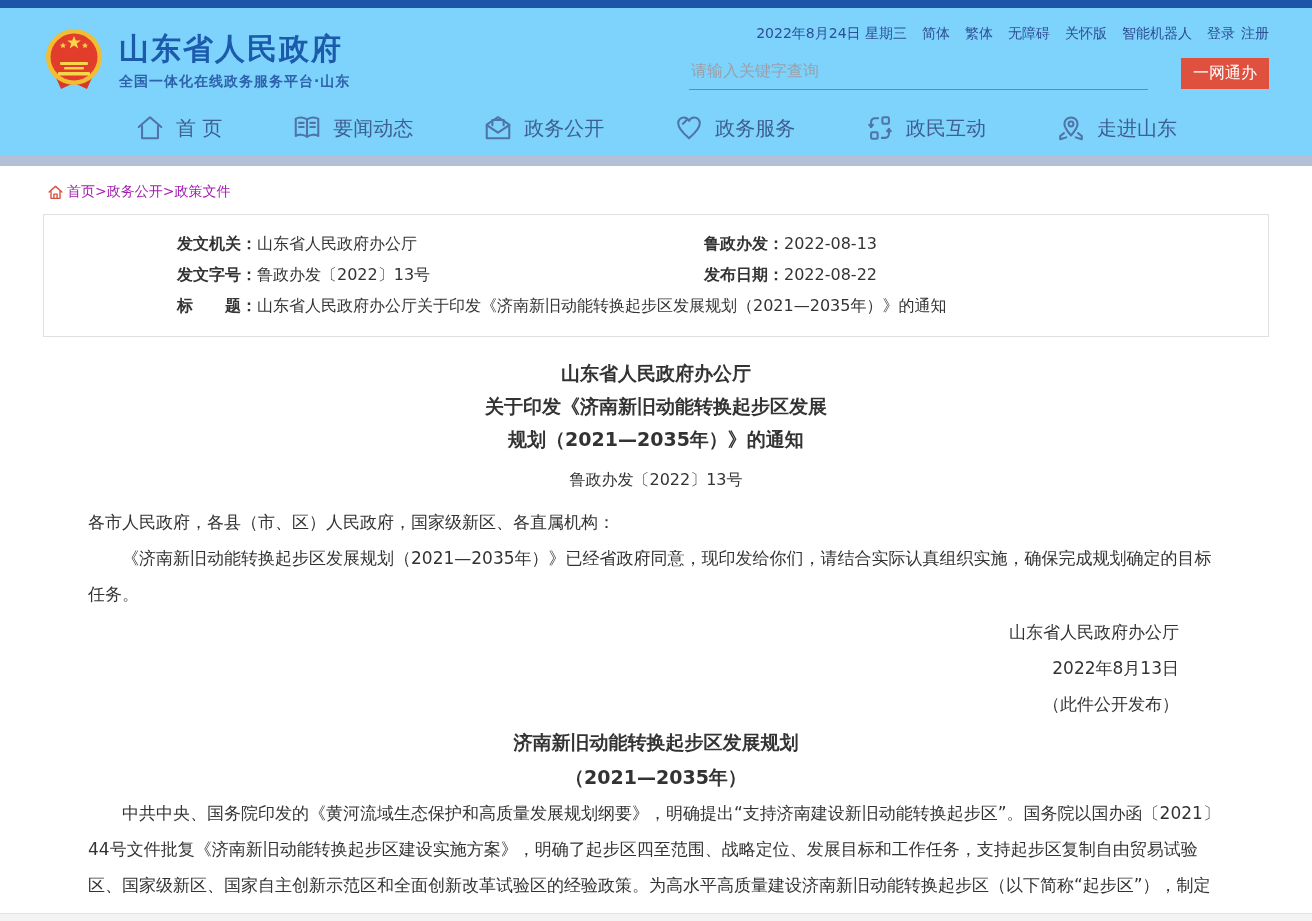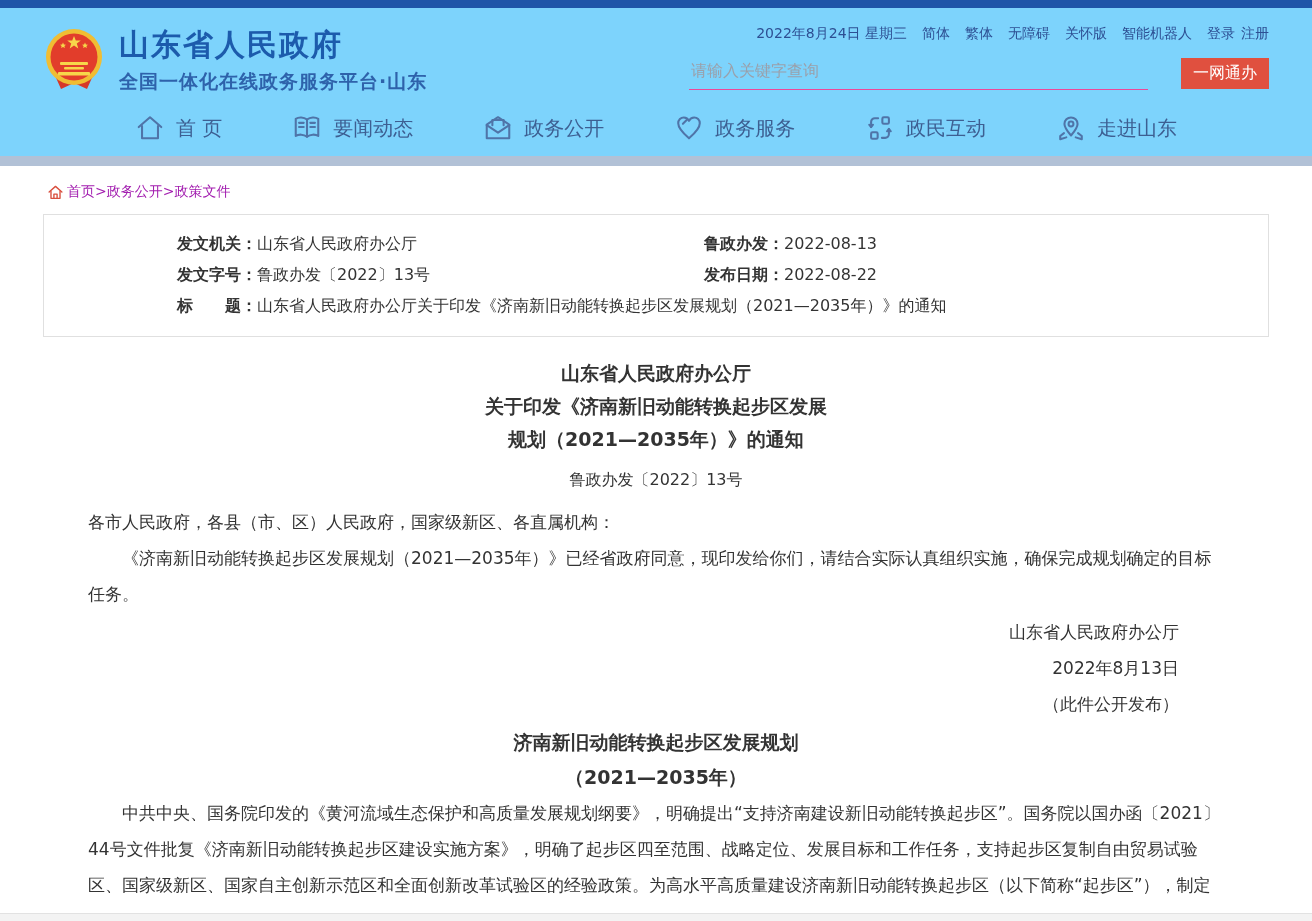--- a/index.html
+++ b/index.html
@@ -12,21 +12,21 @@
 
   
   .topbar { height:8px; background:#1f55a8; }
 
   
   .header-bg { background:#7dd3fc; }
   .header-inner { width:1226px; margin:0 auto; display:flex; justify-content:space-between; padding-top:11px; height:96px; }
   .brand { display:flex; align-items:center; gap:14px; cursor:pointer; }
   .brand-text { display:flex; flex-direction:column; }
   .site-name { font-size:30px; font-weight:bold; color:#1c5bac; letter-spacing:2px; line-height:34px; }
-  .site-sub { font-size:19px; font-weight:bold; color:#2e62ab; margin-top:7px; letter-spacing:1px; }
+  .site-sub { font-size:14px; font-weight:bold; color:#2e62ab; margin-top:7px; letter-spacing:1px; }
 
   .header-right { width:580px; padding-top:6px; }
   .utility { display:flex; gap:15px; justify-content:flex-end; align-items:center; font-size:14px; color:#2d4f93; white-space:nowrap; }
   .utility .u-link { color:#2d4f93; cursor:pointer; }
   .utility .u-date { color:#2d4f93; }
   .login-group { display:flex; gap:6px; }
   .search-row { display:flex; margin-top:14px; align-items:center; }
   .search-input { flex:1; border:none; border-bottom:1px solid #ec4899; background:transparent; font-size:16px; padding:4px 2px 9px; color:#333; outline:none; font-family:inherit; }
   .search-input::placeholder { color:#9aa0ab; }
   .btn-red { margin-left:33px; width:88px; height:31px; background:#e0503f; color:#fff; border:none; font-size:16px; cursor:pointer; font-family:inherit; }

